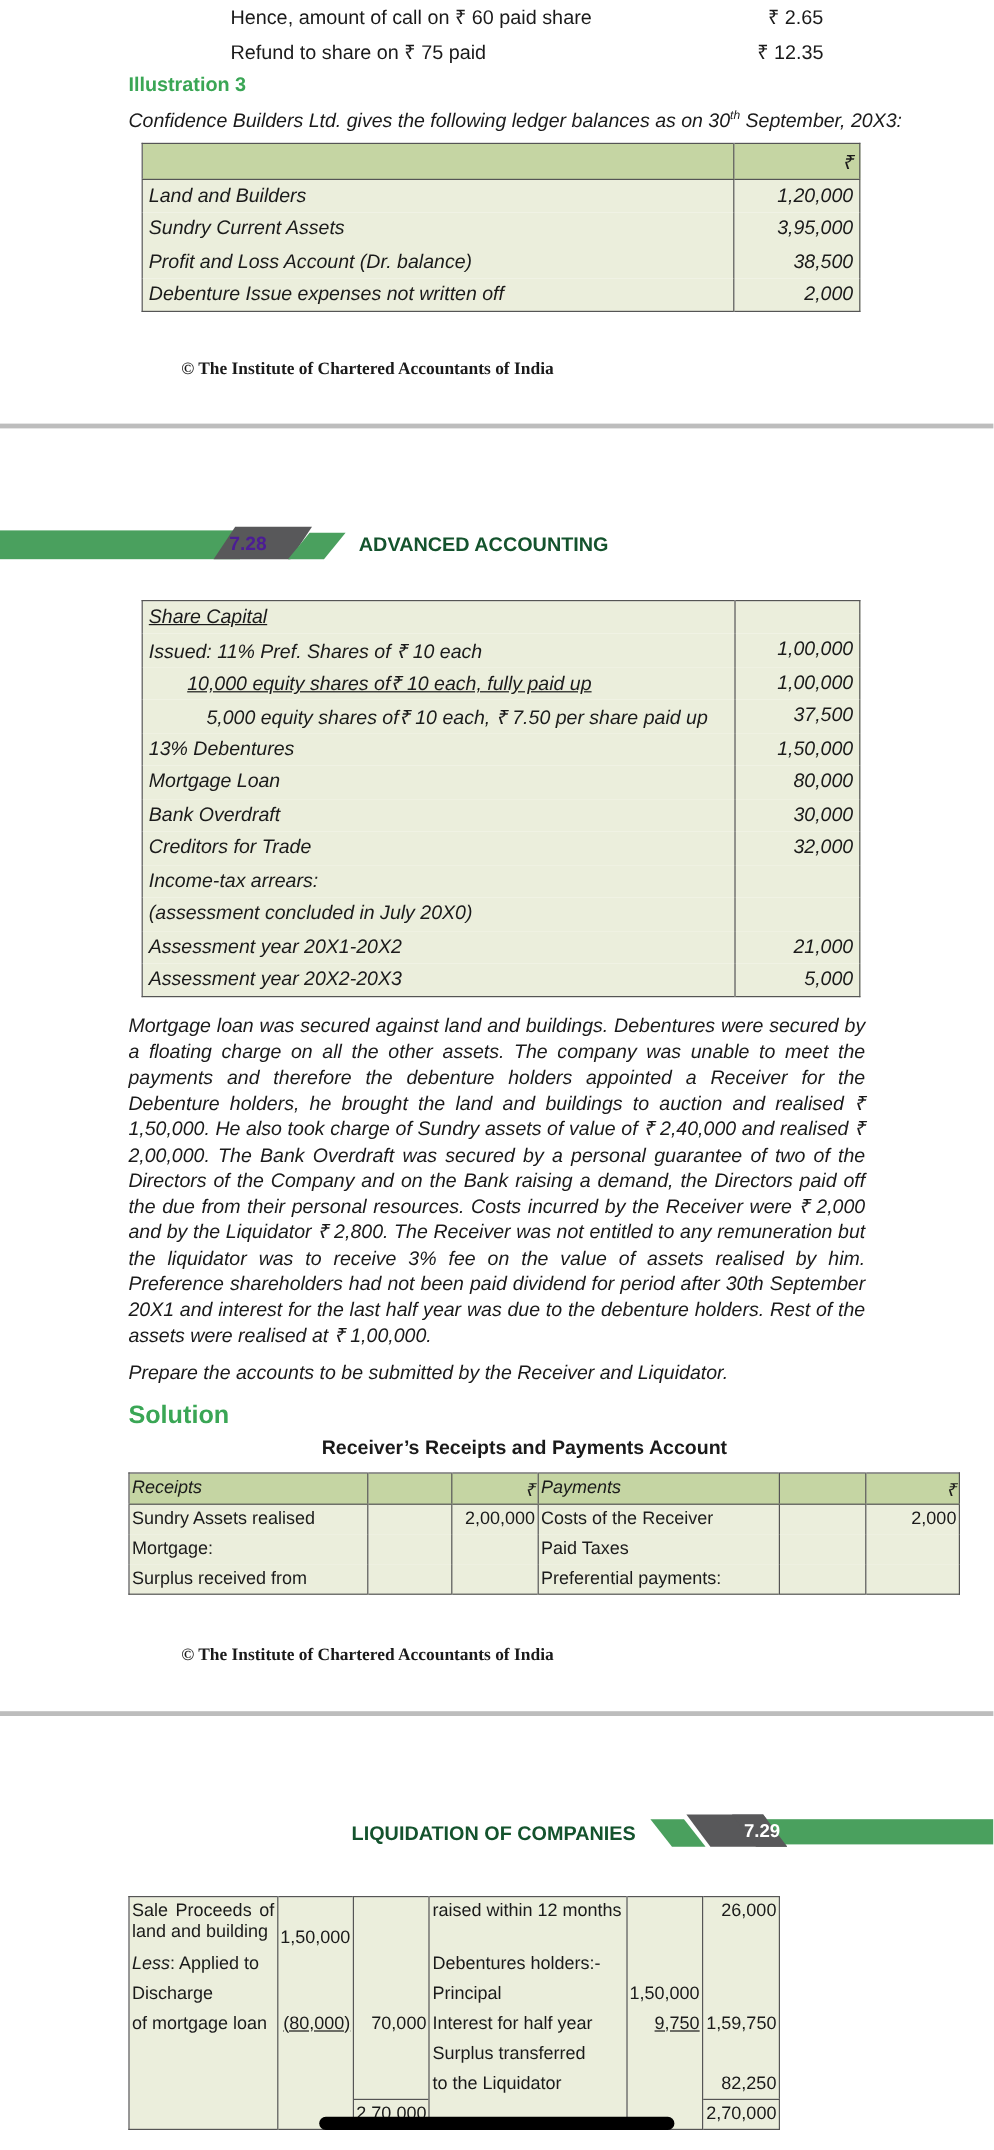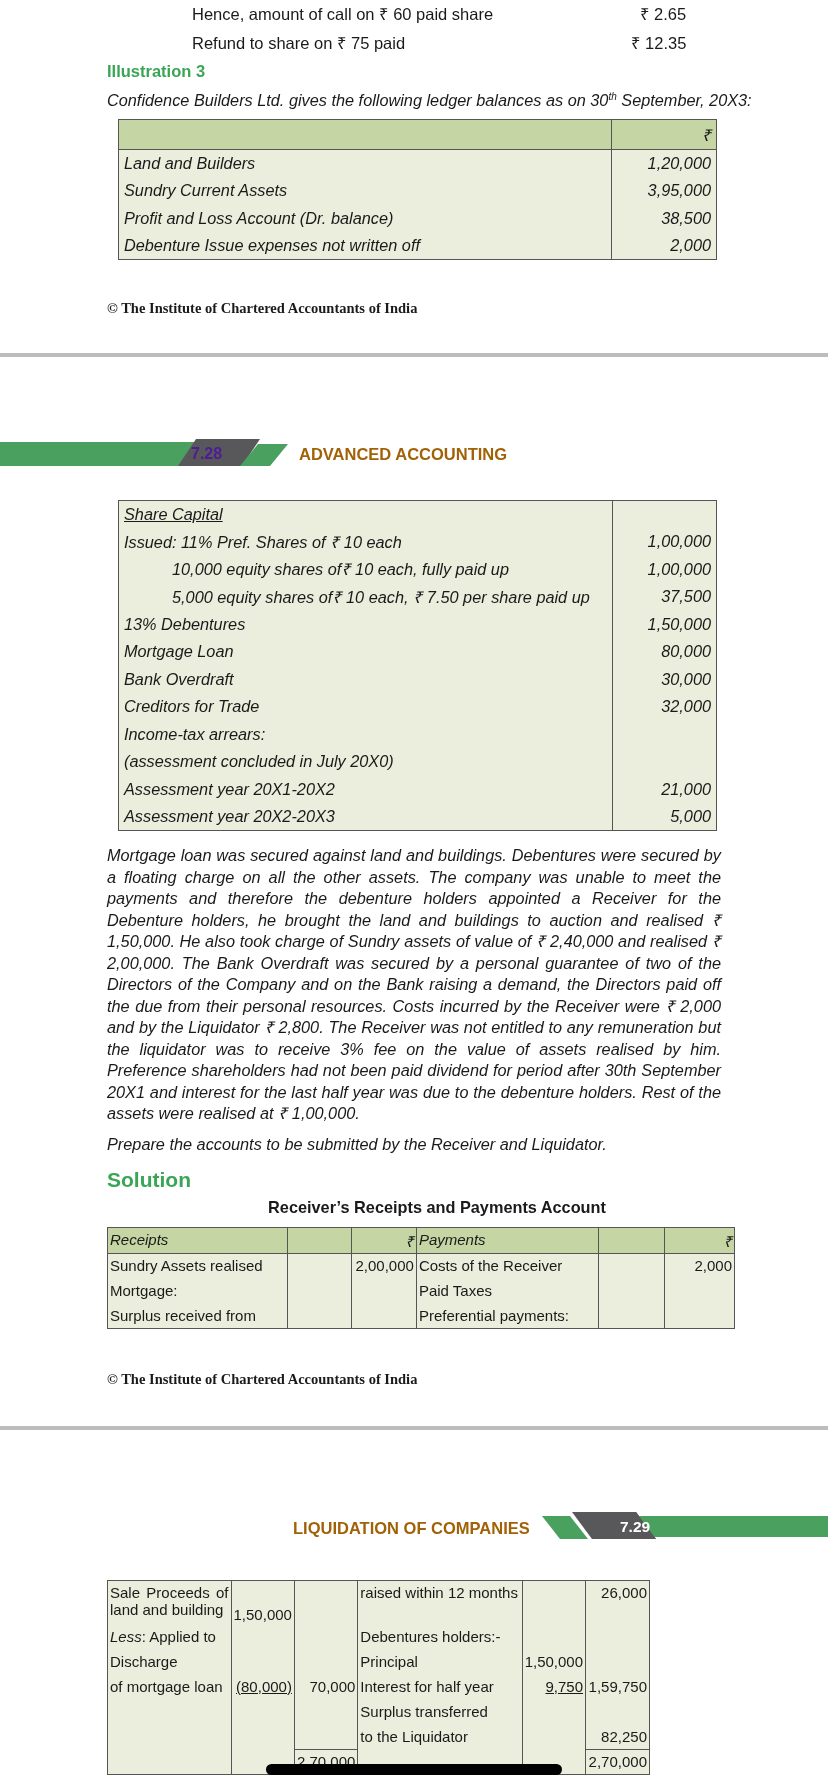--- a/index.html
+++ b/index.html
@@ -8,30 +8,30 @@
   .abs { position: absolute; }
   .it { font-style: italic; }
   .calc-line { position: absolute; font-size: 16.5px; white-space: nowrap; font-family: "Liberation Sans", sans-serif; }
   .green-head { color: #3aa655; font-weight: bold; font-family: "Liberation Sans", sans-serif; }
   .para { font-family: "Liberation Sans", sans-serif; font-style: italic; font-size: 16.3px; line-height: 21.5px; text-align: justify; }
   table { border-collapse: collapse; font-family: "Liberation Sans", sans-serif; }
   .ledger td { font-style: italic; font-size: 16.3px; height: 27.5px; padding: 0 5px; background: #ebeedc; vertical-align: middle; white-space: nowrap; }
   .ledger { border: 1.5px solid #555; }
   .ledger td.amt { text-align: right; border-left: 1.5px solid #555; }
   .ledger tr.hdr td { background: #c5d5a3; height: 30px; border-bottom: 1.5px solid #555; }
-  .footer { font-family: "Liberation Serif", serif; font-weight: bold; font-size: 14.5px; }
+  .footer { font-family: "Liberation Serif", serif; font-weight: bold; font-size: 14.5px; margin-left: 44px; }
   .sep { position: absolute; left: 0; width: 828px; height: 4px; background: #bdbdbd; }
   .acct { font-size: 15px; border: 1.5px solid #555; }
   .acct td { background: #ebeedc; padding: 0 2px; height: 25px; vertical-align: top; padding-top: 3px; white-space: nowrap; }
   .acct td + td { border-left: 1.5px solid #555; }
   .acct tr.hdr td { background: #c5d5a3; font-style: italic; border-bottom: 1.5px solid #555; height: 26px; }
   .acct .r { text-align: right; }
   .u { text-decoration: underline; }
   .tl { border-top: 1.5px solid #555; }
-  .banner-text { font-family: "Liberation Sans", sans-serif; font-weight: bold; color: #a16207; font-size: 16.5px; }
+  .banner-text { font-family: "Liberation Sans", sans-serif; font-weight: bold; color: #14532d; font-size: 16.5px; }
   .home-ind { position: absolute; left: 266px; top: 1764px; width: 296px; height: 11px; border-radius: 6px; background: #000; }
 </style>
 </head>
 <body>
 
 <div class="calc-line" style="left:192px; top:2px;">Hence, amount of call on ₹  60 paid share</div>
 <div class="calc-line" style="left:640px; top:2px;">₹  2.65</div>
 <div class="calc-line" style="left:192px; top:31px;">Refund to share on ₹  75 paid</div>
 <div class="calc-line" style="left:631px; top:31px;">₹  12.35</div>
 
@@ -87,21 +87,21 @@
   <tbody id="ledger2">
       <tr>
         <td style="text-decoration: underline;">Share Capital</td>
         <td class="amt"></td>
       </tr>
       <tr>
         <td>Issued: 11% Pref. Shares of ₹  10 each</td>
         <td class="amt">1,00,000</td>
       </tr>
       <tr>
-        <td style="padding-left: 53px;">10,000 equity shares of₹  10 each, fully paid up</td>
+        <td style="padding-left: 37px; text-decoration: underline;">10,000 equity shares of₹  10 each, fully paid up</td>
         <td class="amt">1,00,000</td>
       </tr>
       <tr>
         <td style="padding-left: 53px;">5,000 equity shares of₹  10 each, ₹  7.50 per share paid up</td>
         <td class="amt">37,500</td>
       </tr>
       <tr>
         <td>13% Debentures</td>
         <td class="amt">1,50,000</td>
       </tr>
@@ -135,21 +135,21 @@
       </tr>
     </tbody>
 </table>
 
 <div class="abs para" style="left:107px; top:845px; width:614px;">Mortgage loan was secured against land and buildings. Debentures were secured by a floating charge on all the other assets. The company was unable to meet the payments and therefore the debenture holders appointed a Receiver for the Debenture holders, he brought the land and buildings to auction and realised ₹ 1,50,000. He also took charge of Sundry assets of value of ₹ 2,40,000 and realised ₹ 2,00,000. The Bank Overdraft was secured by a personal guarantee of two of the Directors of the Company and on the Bank raising a demand, the Directors paid off the due from their personal resources. Costs incurred by the Receiver were ₹ 2,000 and by the Liquidator ₹ 2,800. The Receiver was not entitled to any remuneration but the liquidator was to receive 3% fee on the value of assets realised by him. Preference shareholders had not been paid dividend for period after 30th September 20X1 and interest for the last half year was due to the debenture holders. Rest of the assets were realised at ₹ 1,00,000.</div>
 <div class="abs para" style="left:107px; top:1134px; white-space:nowrap;">Prepare the accounts to be submitted by the Receiver and Liquidator.</div>
 
 <div class="abs green-head" style="left:107px; top:1168px; font-size:21px;">Solution</div>
 <div class="abs" style="left:0; width:828px; text-align:center; top:1198px; font-weight:bold; font-size:16.3px; font-family:'Liberation Sans',sans-serif; padding-left:46px;">Receiver’s Receipts and Payments Account</div>
 
-<table class="acct abs" style="left:107px; top:1227px; width:628px;">
+<table class="acct abs" style="left:107px; top:1227px; width:693px;">
   <colgroup>
       <col style="width:177px">
       <col style="width:62px">
       <col style="width:64px">
       <col style="width:179px">
       <col style="width:64px">
       <col style="width:69px">
     </colgroup>
   <tbody id="acct1">
     <tr class="hdr">

